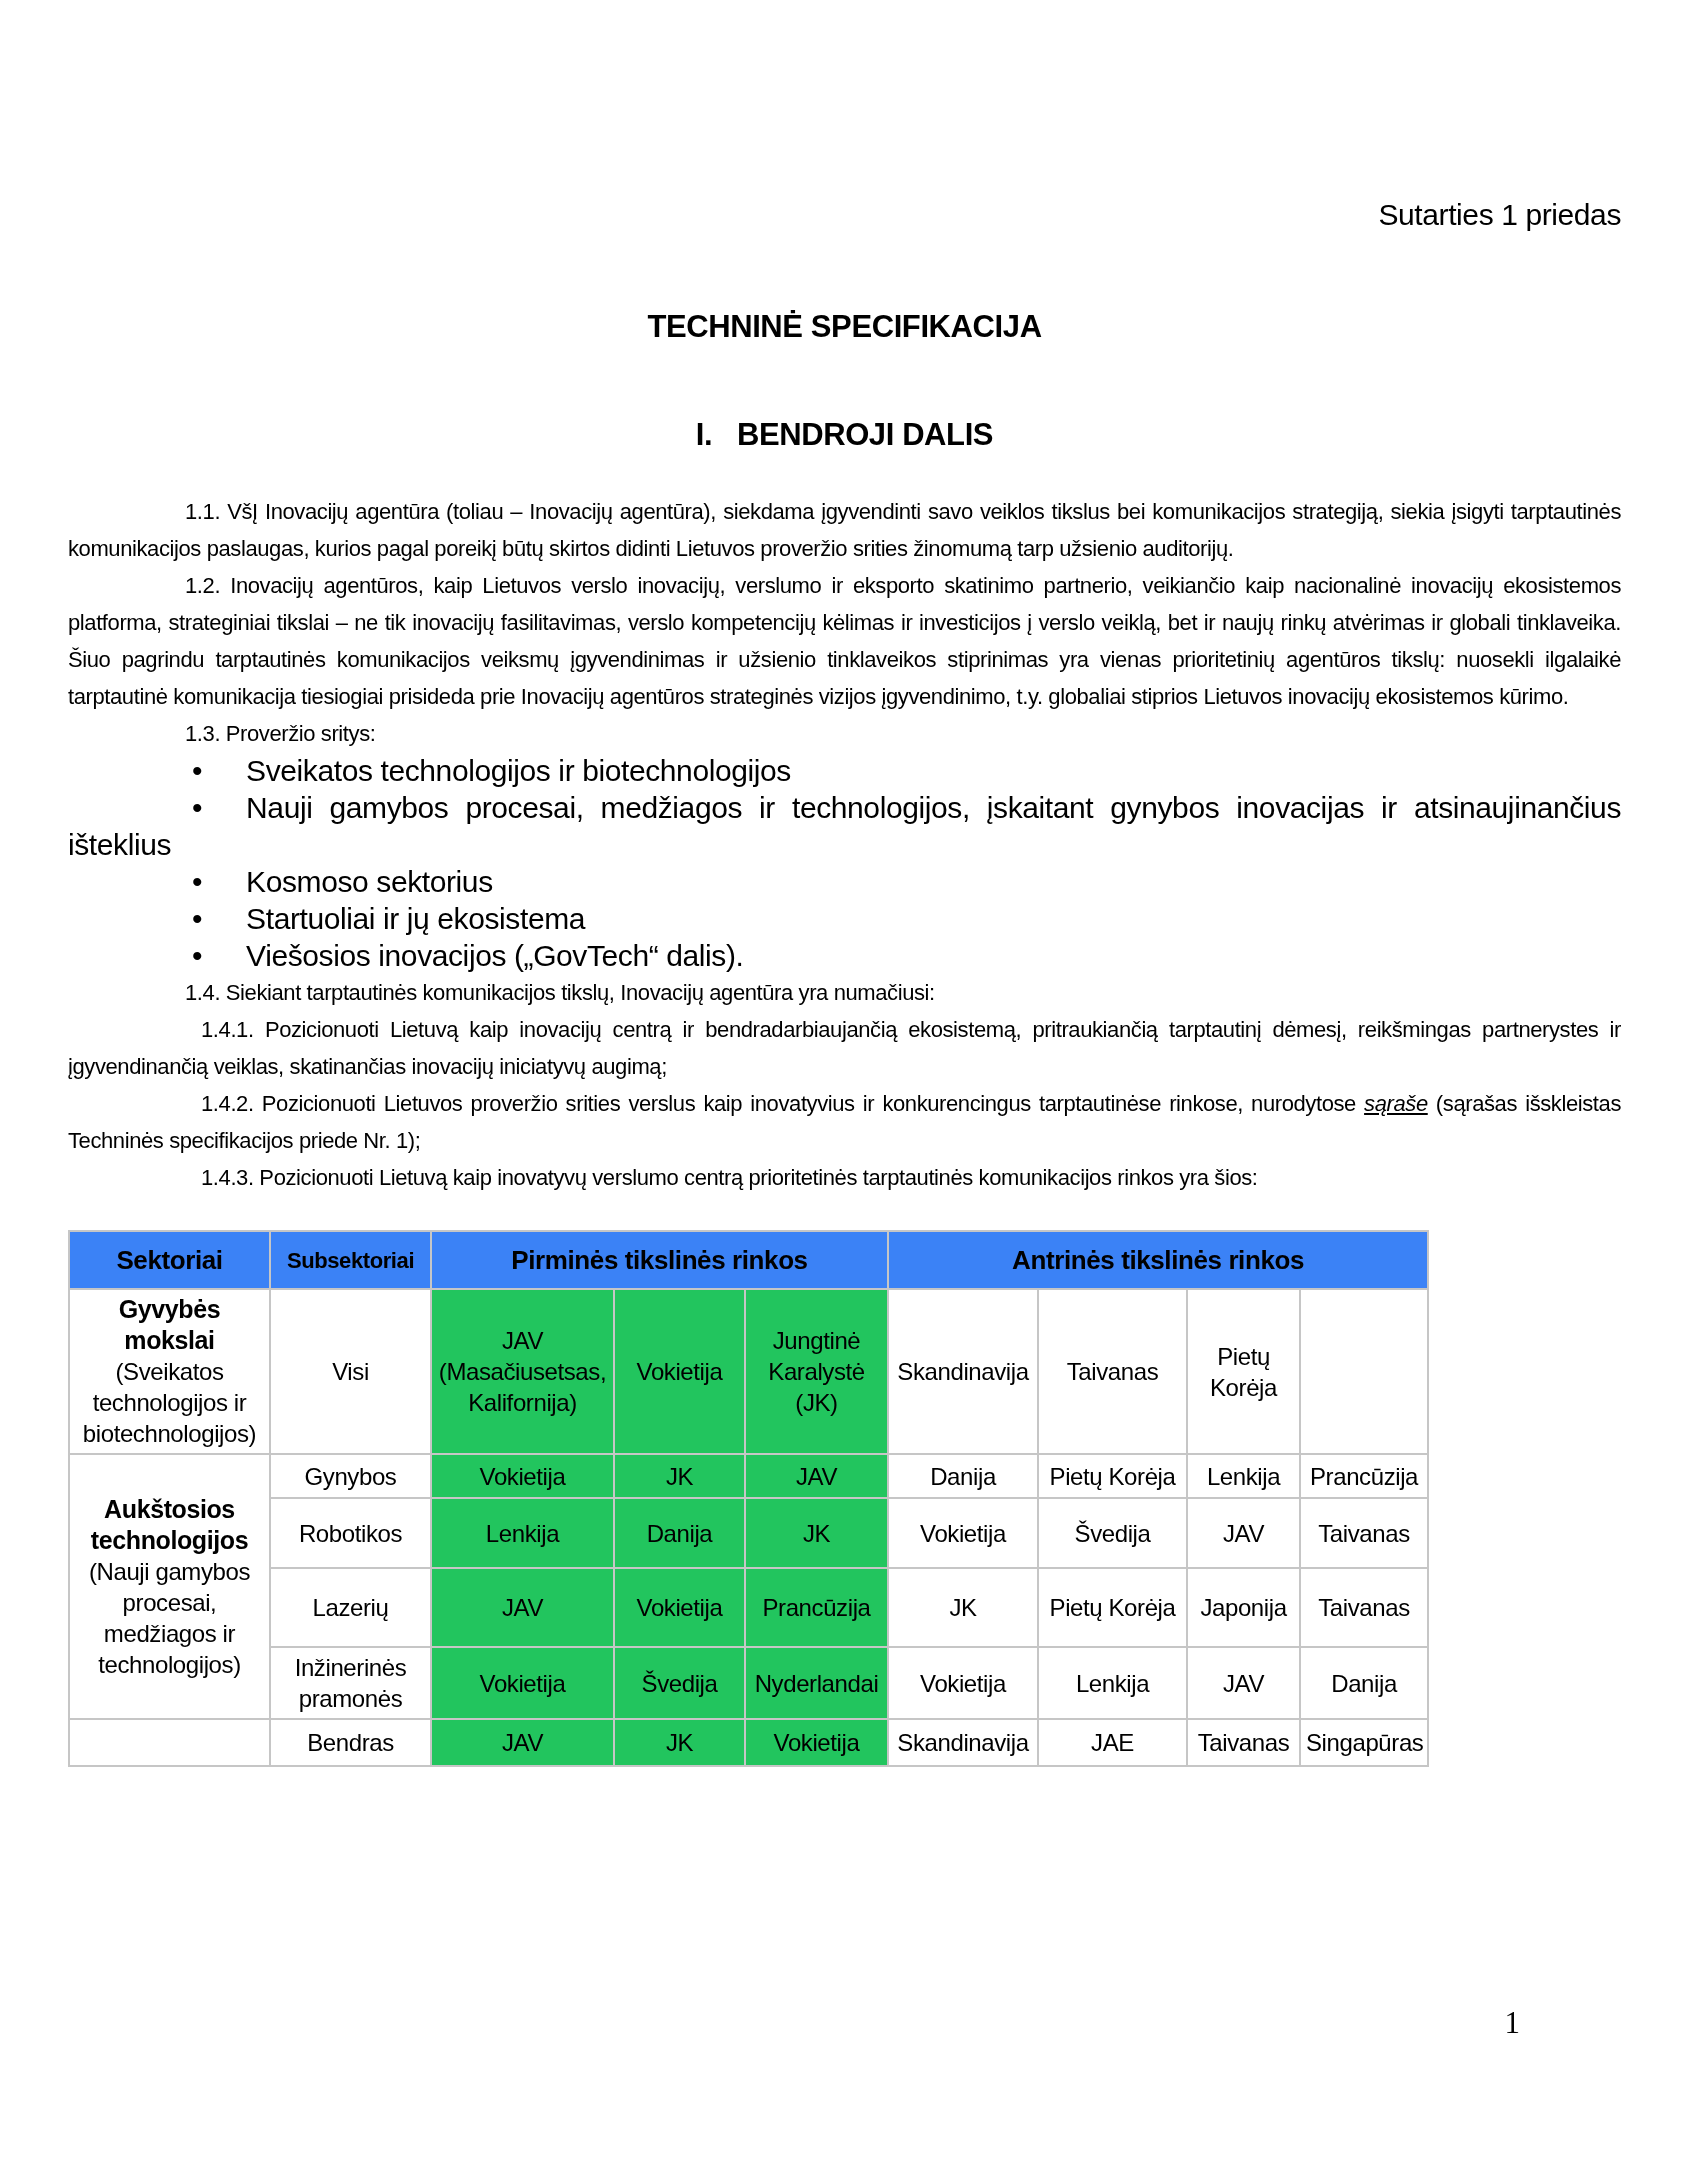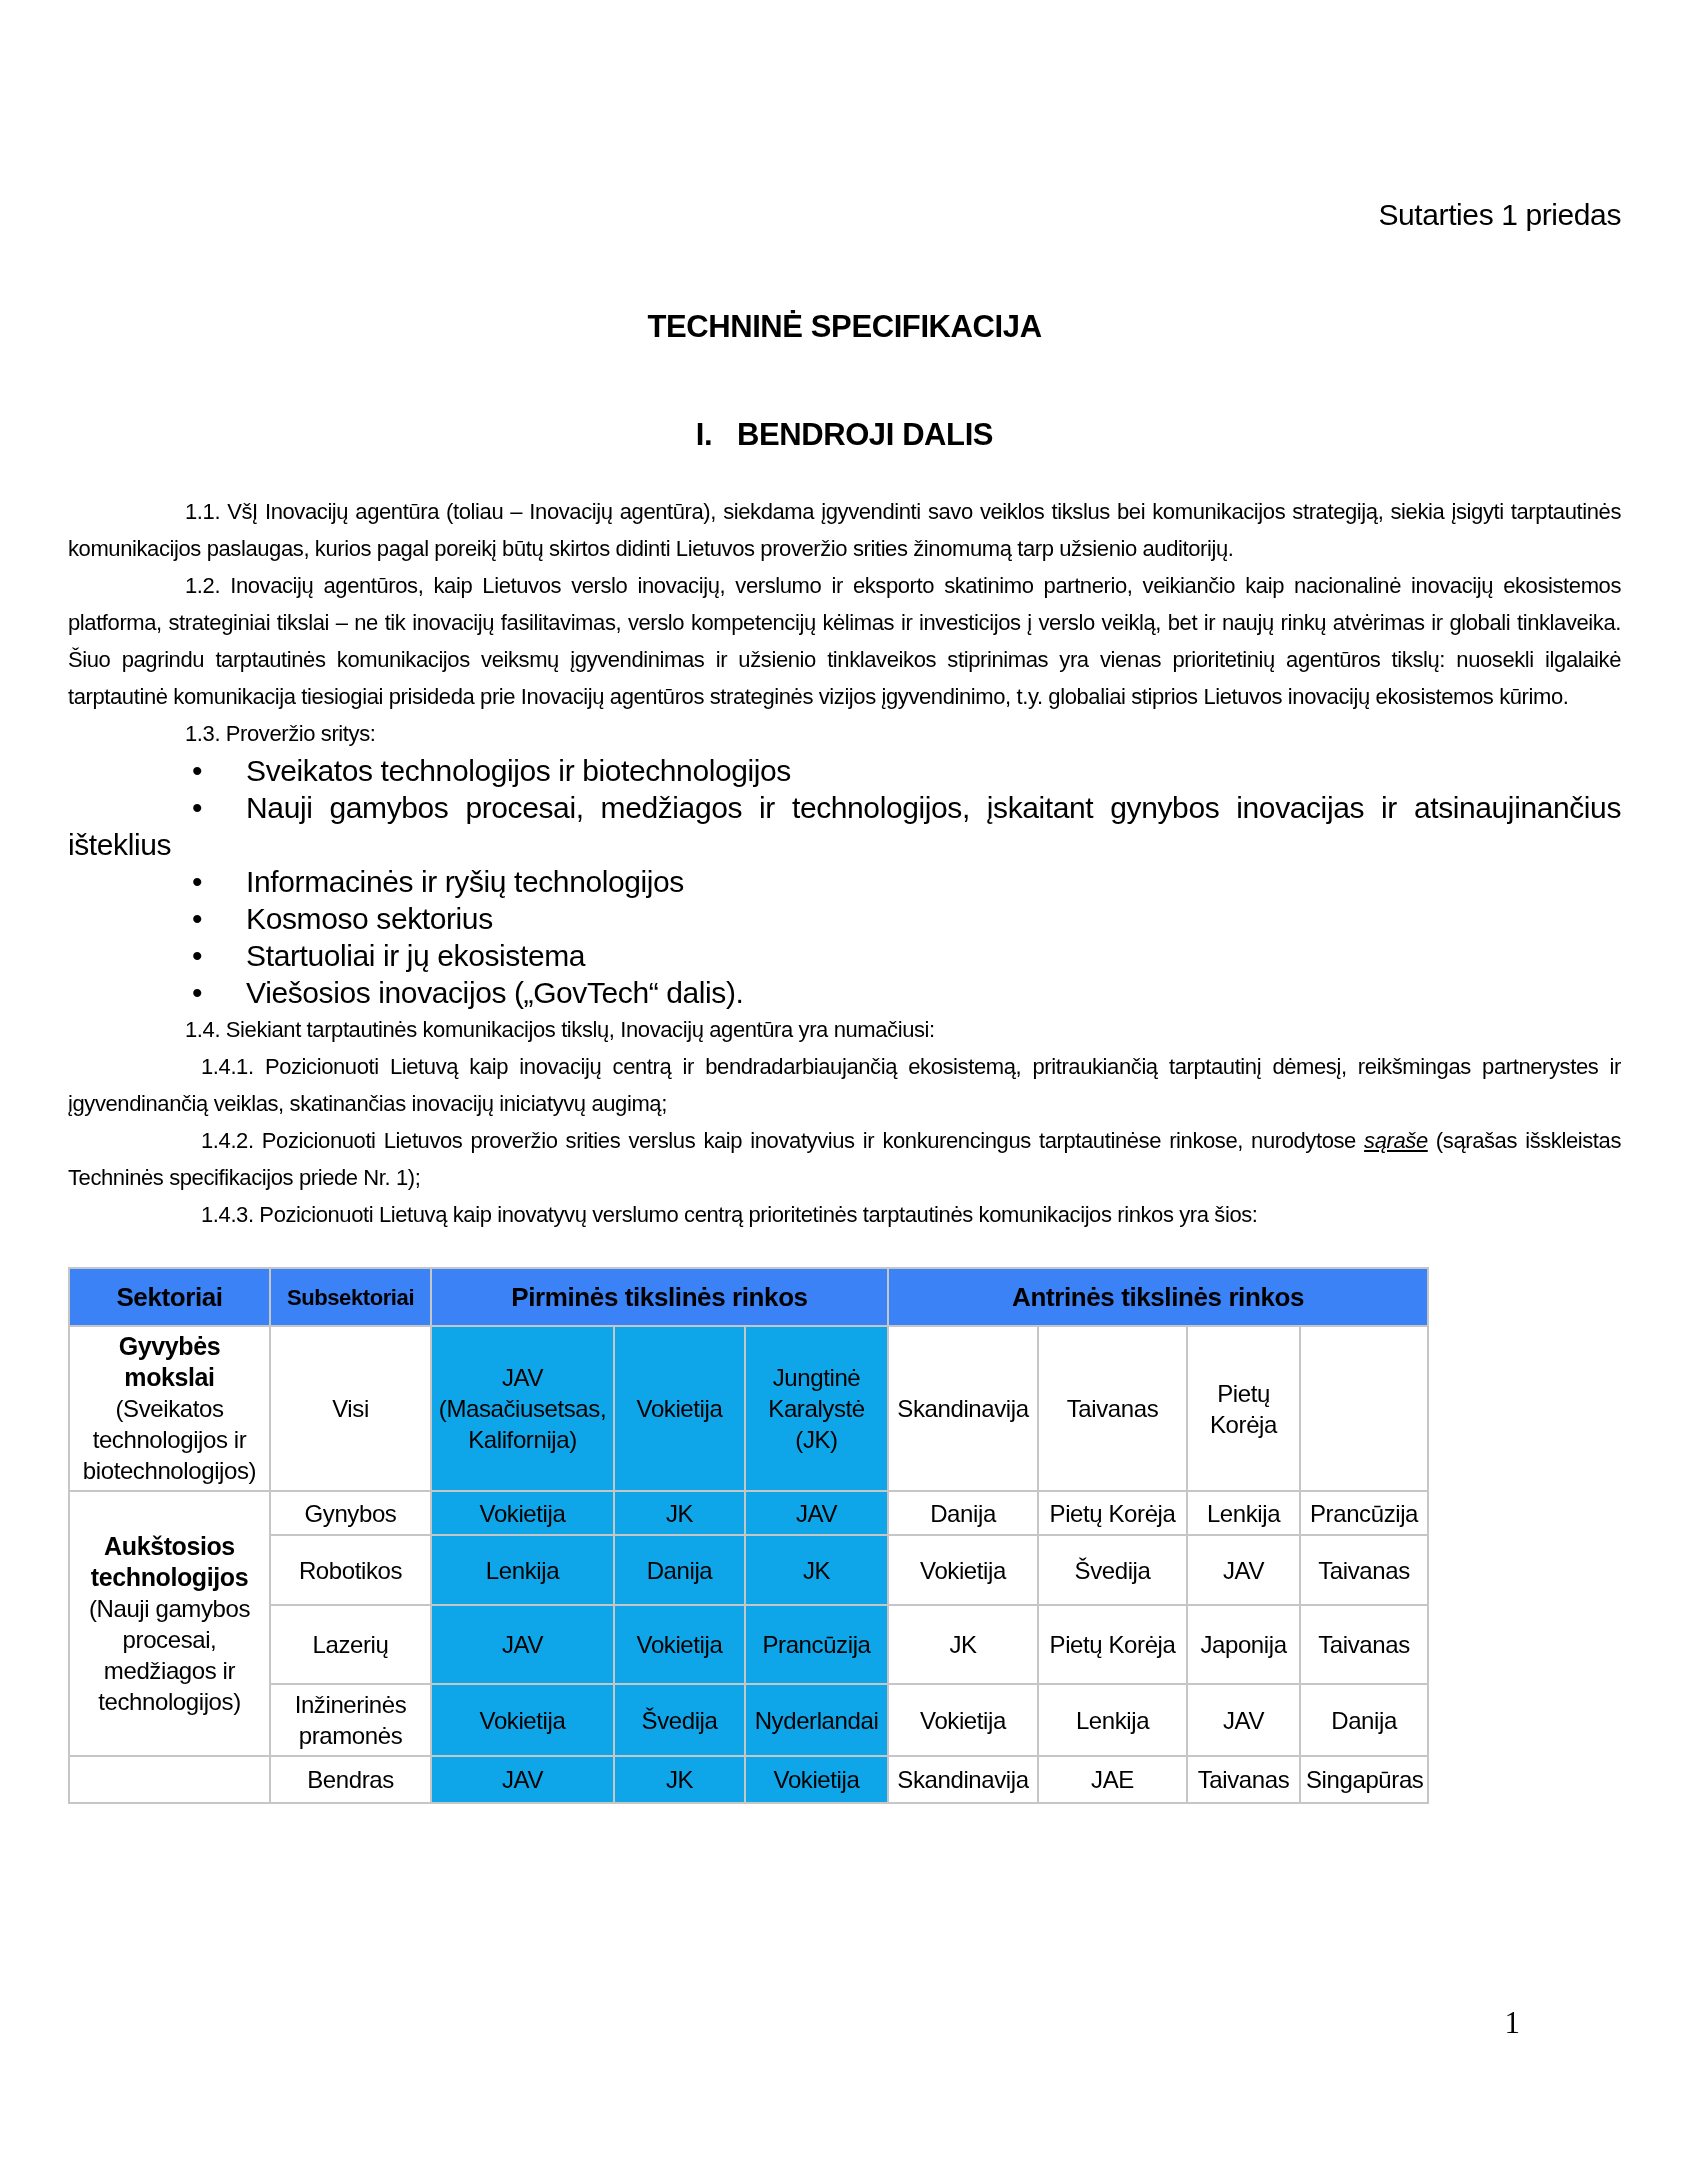--- a/index.html
+++ b/index.html
@@ -68,21 +68,21 @@
     line-height: 31px;
     padding: 4px 5px;
     overflow: hidden;
   }
   table.markets th {
     font-size: 26px;
     font-weight: bold;
     background: #3b82f6;
   }
   table.markets th.small { font-size: 22px; }
-  td.shade { background: #0ea5e9; }
+  td.shade { background: #22c55e; }
   .sector-name { display: block; font-weight: bold; font-size: 25px; line-height: 31px; }
   .sector-detail { display: block; font-weight: normal; font-size: 24px; line-height: 31px; }
   tr.tr-head { height: 58px; }
   tr.tr-r0 { height: 120px; }
   tr.tr-r1 { height: 44px; }
   tr.tr-r2 { height: 70px; }
   tr.tr-r3 { height: 79px; }
   tr.tr-r4 { height: 65px; }
   tr.tr-r5 { height: 47px; }
 
@@ -109,21 +109,20 @@
   <div class="section-heading">I.&nbsp;&nbsp;&nbsp;BENDROJI DALIS</div>
 
   <p class="para first">1.1. VšĮ Inovacijų agentūra (toliau – Inovacijų agentūra), siekdama įgyvendinti savo veiklos tikslus bei komunikacijos strategiją, siekia įsigyti tarptautinės komunikacijos paslaugas, kurios pagal poreikį būtų skirtos didinti Lietuvos proveržio srities žinomumą tarp užsienio auditorijų.</p>
 
   <p class="para">1.2. Inovacijų agentūros, kaip Lietuvos verslo inovacijų, verslumo ir eksporto skatinimo partnerio, veikiančio kaip nacionalinė inovacijų ekosistemos platforma, strateginiai tikslai – ne tik inovacijų fasilitavimas, verslo kompetencijų kėlimas ir investicijos į verslo veiklą, bet ir naujų rinkų atvėrimas ir globali tinklaveika. Šiuo pagrindu tarptautinės komunikacijos veiksmų įgyvendinimas ir užsienio tinklaveikos stiprinimas yra vienas prioritetinių agentūros tikslų: nuosekli ilgalaikė tarptautinė komunikacija tiesiogiai prisideda prie Inovacijų agentūros strateginės vizijos įgyvendinimo, t.y. globaliai stiprios Lietuvos inovacijų ekosistemos kūrimo.</p>
 
   <p class="para">1.3. Proveržio sritys:</p>
 
   <div class="bullet"><span>•</span><span class="gap"></span><span>Sveikatos technologijos ir biotechnologijos</span></div>
   <div class="bullet"><span>•</span><span class="gap"></span><span>Nauji gamybos procesai, medžiagos ir technologijos, įskaitant gynybos inovacijas ir atsinaujinančius išteklius</span></div>
-  <div class="bullet"><span>•</span><span class="gap"></span><span>Informacinės ir ryšių technologijos</span></div>
   <div class="bullet"><span>•</span><span class="gap"></span><span>Kosmoso sektorius</span></div>
   <div class="bullet"><span>•</span><span class="gap"></span><span>Startuoliai ir jų ekosistema</span></div>
   <div class="bullet"><span>•</span><span class="gap"></span><span>Viešosios inovacijos („GovTech“ dalis).</span></div>
 
   <p class="para">1.4. Siekiant tarptautinės komunikacijos tikslų, Inovacijų agentūra yra numačiusi:</p>
 
   <p class="para sub">1.4.1. Pozicionuoti Lietuvą kaip inovacijų centrą ir bendradarbiaujančią ekosistemą, pritraukiančią tarptautinį dėmesį, reikšmingas partnerystes ir įgyvendinančią veiklas, skatinančias inovacijų iniciatyvų augimą;</p>
 
   <p class="para sub"><span>1.4.2. Pozicionuoti Lietuvos proveržio srities verslus kaip inovatyvius ir konkurencingus tarptautinėse rinkose, nurodytose </span><span class="em-underline">sąraše</span><span> (sąrašas išskleistas Techninės specifikacijos priede Nr. 1);</span></p>
 

